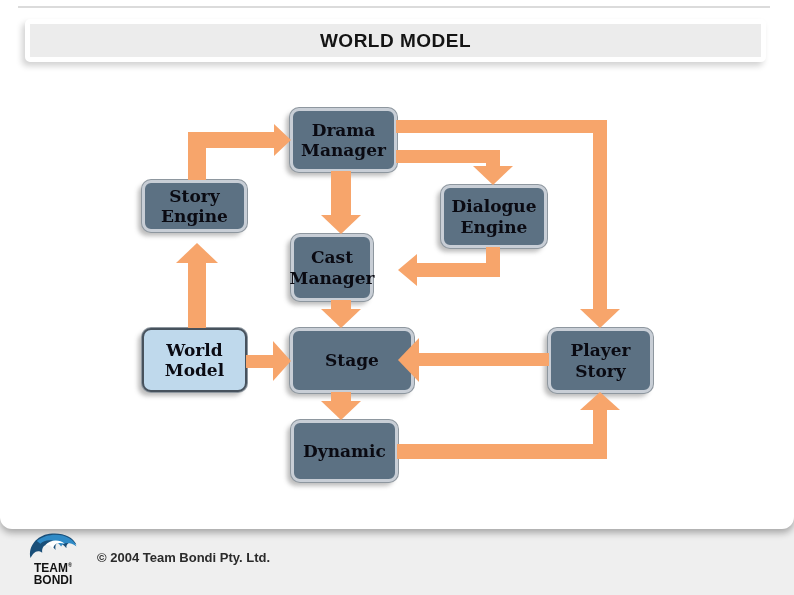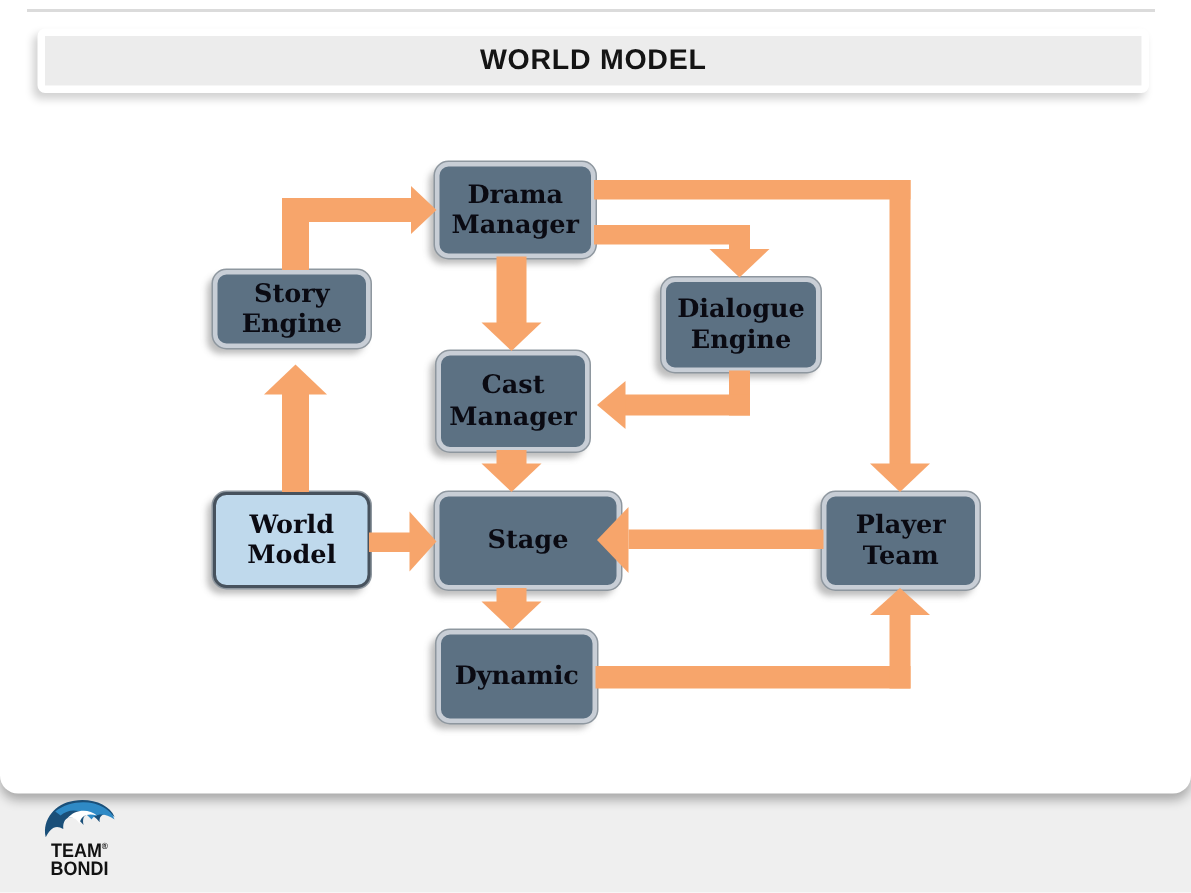--- a/index.html
+++ b/index.html
@@ -37,21 +37,21 @@
     text-align:center;padding:20px;
     font-family:"DejaVu Serif","Liberation Serif",serif;
     font-weight:600;font-size:17px;line-height:1.18;color:#0A0A12;
   }
   .node.highlight{
     background:#BFD9EC;border:2px solid #47525D;
   }
   .n-drama   {left:290px;top:108px;width:107px;height:64px;}
   .n-story   {left:142px;top:180px;width:105px;height:52px;}
   .n-dialogue{left:441px;top:185px;width:106px;height:63px;text-align:center;}
-  .n-cast    {left:291px;top:234px;width:102px;height:67px;}
+  .n-cast    {left:291px;top:234px;width:82px;height:67px;}
   .n-world   {left:142px;top:328px;width:105px;height:64px;}
   .n-stage   {left:290px;top:328px;width:124px;height:65px;}
   .n-player  {left:548px;top:328px;width:105px;height:65px;}
   .n-audience{left:291px;top:420px;width:107px;height:62px;}
   
   .bar{position:absolute;background:#F7A56B;}
   .head{position:absolute;width:0;height:0;}
 </style>
 </head>
 <body>
@@ -62,21 +62,21 @@
 <div class="title-bar">
   <span class="title-text">WORLD MODEL</span>
 </div>
 
 <div class="node n-drama">Drama Manager</div>
 <div class="node n-story">Story Engine</div>
 <div class="node n-dialogue">Dialogue Engine</div>
 <div class="node n-cast">Cast Manager</div>
 <div class="node highlight n-world">World Model</div>
 <div class="node n-stage">Stage</div>
-<div class="node n-player">Player Team</div>
+<div class="node n-player">Player Story</div>
 <div class="node n-audience">Dynamic</div>
 
 <div>
   <div class="bar" style="left:188px;top:132px;width:18px;height:48px;"></div>
   <div class="bar" style="left:188px;top:132px;width:87px;height:16px;"></div>
   <div class="head" style="left:274px;top:124px;border-top:16px solid transparent;border-bottom:16px solid transparent;border-left:17px solid #F7A56B;"></div>
 </div>
 
 <div>
   <div class="head" style="left:176px;top:243px;border-left:21px solid transparent;border-right:21px solid transparent;border-bottom:20px solid #F7A56B;"></div>
@@ -138,13 +138,14 @@
     <path fill="#2F8AC6" d="M10,10 C20,2 36,1 46,7 C51,10 53,13 54,16 C46,10 39,12 37,16 C30,7 19,8 14,13 Z"></path>
     <path fill="#FFFFFF" d="M19,15 C25,8 35,8 41,13 C34,11 29,13 28,19 C25,14 21,14 19,15 Z"></path>
   </svg>
   <div style="font-weight:bold;font-size:13px;line-height:12px;color:#121212;transform:scaleX(0.92);letter-spacing:0;">
     <span>TEAM</span><sup style="font-size:6px;">®</sup><br>
     <span>BONDI</span>
   </div>
 </div>
 
 <div style="position:absolute;left:97px;top:547px;font-size:13px;font-weight:bold;color:#2B2B2B;line-height:21px;">
+  <div>© 2004 Team Bondi Pty. Ltd.</div>
 </div>
 
 </body></html>

